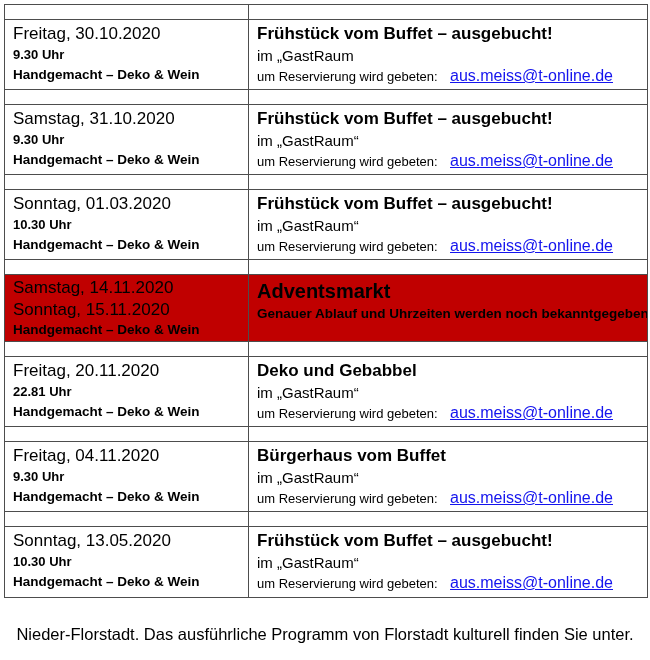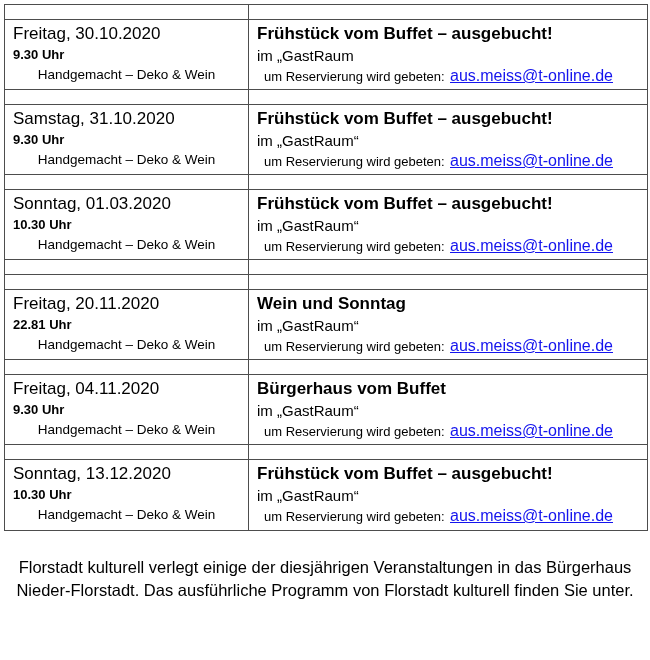--- a/index.html
+++ b/index.html
@@ -12,26 +12,26 @@
     border-collapse:collapse; table-layout:fixed;
     margin:4px 0 0 4px; width:643px;border-radius:9px;
   }
   td { border:1px solid var(--border,#4d4d4d); vertical-align:top; overflow:hidden; }
   tr.spacer { height:15px; }
   tr.event { height:66px; }
   td.left  { width:244px; padding:2px 8px 2px 8px; }
   td.right { width:399px; padding:2px 8px 2px 8px; }
   .date { font-size:17px; line-height:23px; white-space:nowrap; }
   .time { font-size:13px; line-height:20px;font-weight:bold; }
-  .org  { font-size:13.5px; font-weight:normal; line-height:20px; white-space:nowrap;text-align:center; }
+  .org  { font-size:13.5px; font-weight:bold; line-height:20px; white-space:nowrap; }
   .title { font-size:17px; font-weight:bold; line-height:24px; white-space:nowrap; }
   .venue { font-size:15px; line-height:20px; }
   .note-row {
     display:flex; justify-content:space-between; align-items:baseline;
-    font-size:13px; line-height:20px; padding-right:26px;margin-left:7px;
+    font-size:13px; line-height:20px; padding-right:26px;
   }
   a { color:var(--link,#0000ee); text-decoration:underline; cursor:pointer; }
   .email { font-size:16px; white-space:nowrap; }
   tr.highlight { background:var(--highlight,#c00000); }
   tr.highlight .date { line-height:22px; }
   tr.highlight .org { line-height:18px; }
   .title-big { font-size:20px; font-weight:bold; line-height:27px; padding-top:1px; white-space:nowrap; }
   .subtitle { font-size:13.5px; font-weight:bold; line-height:18px; white-space:nowrap; }
   .footer {
     margin-top:25px; width:650px; text-align:center;
@@ -105,33 +105,44 @@
         <span>um Reservierung wird gebeten:</span>
         <a class="email" href="#">aus.meiss@t-online.de</a>
       </div>
     </td>
   </tr>
 
   <tr class="spacer">
     <td></td>
     <td></td>
   </tr>
+  <tr class="event highlight">
+    <td class="left">
+      <div class="date">Samstag, 14.11.2020</div>
+      <div class="date">Sonntag, 15.11.2020</div>
+      <div class="org">Handgemacht – Deko &amp; Wein</div>
+    </td>
+    <td class="right">
+      <div class="title-big">Adventsmarkt</div>
+      <div class="subtitle">Genauer Ablauf und Uhrzeiten werden noch bekanntgegeben</div>
+    </td>
+  </tr>
 
   <tr class="spacer">
     <td></td>
     <td></td>
   </tr>
   <tr class="event">
     <td class="left">
       <div class="date">Freitag, 20.11.2020</div>
       <div class="time">22.81 Uhr</div>
       <div class="org">Handgemacht – Deko &amp; Wein</div>
     </td>
     <td class="right">
-      <div class="title">Wein und Sonntag</div>
+      <div class="title">Deko und Gebabbel</div>
       <div class="venue">im „GastRaum“</div>
       <div class="note-row">
         <span>um Reservierung wird gebeten:</span>
         <a class="email" href="#">aus.meiss@t-online.de</a>
       </div>
     </td>
   </tr>
 
   <tr class="spacer">
     <td></td>
@@ -152,33 +163,32 @@
       </div>
     </td>
   </tr>
 
   <tr class="spacer">
     <td></td>
     <td></td>
   </tr>
   <tr class="event" style="height:71px">
     <td class="left">
-      <div class="date">Sonntag, 13.12.2020</div>
+      <div class="date">Sonntag, 13.05.2020</div>
       <div class="time">10.30 Uhr</div>
       <div class="org">Handgemacht – Deko &amp; Wein</div>
     </td>
     <td class="right">
       <div class="title">Frühstück vom Buffet – ausgebucht!</div>
       <div class="venue">im „GastRaum“</div>
       <div class="note-row">
         <span>um Reservierung wird gebeten:</span>
         <a class="email" href="#">aus.meiss@t-online.de</a>
       </div>
     </td>
   </tr>
 </tbody>
   </table>
 
 <div class="footer">
-  <div>Florstadt kulturell verlegt einige der diesjährigen Veranstaltungen in das Bürgerhaus</div>
   <div>Nieder-Florstadt. Das ausführliche Programm von Florstadt kulturell finden Sie unter.</div>
 
 </div>
 
 </body></html>

